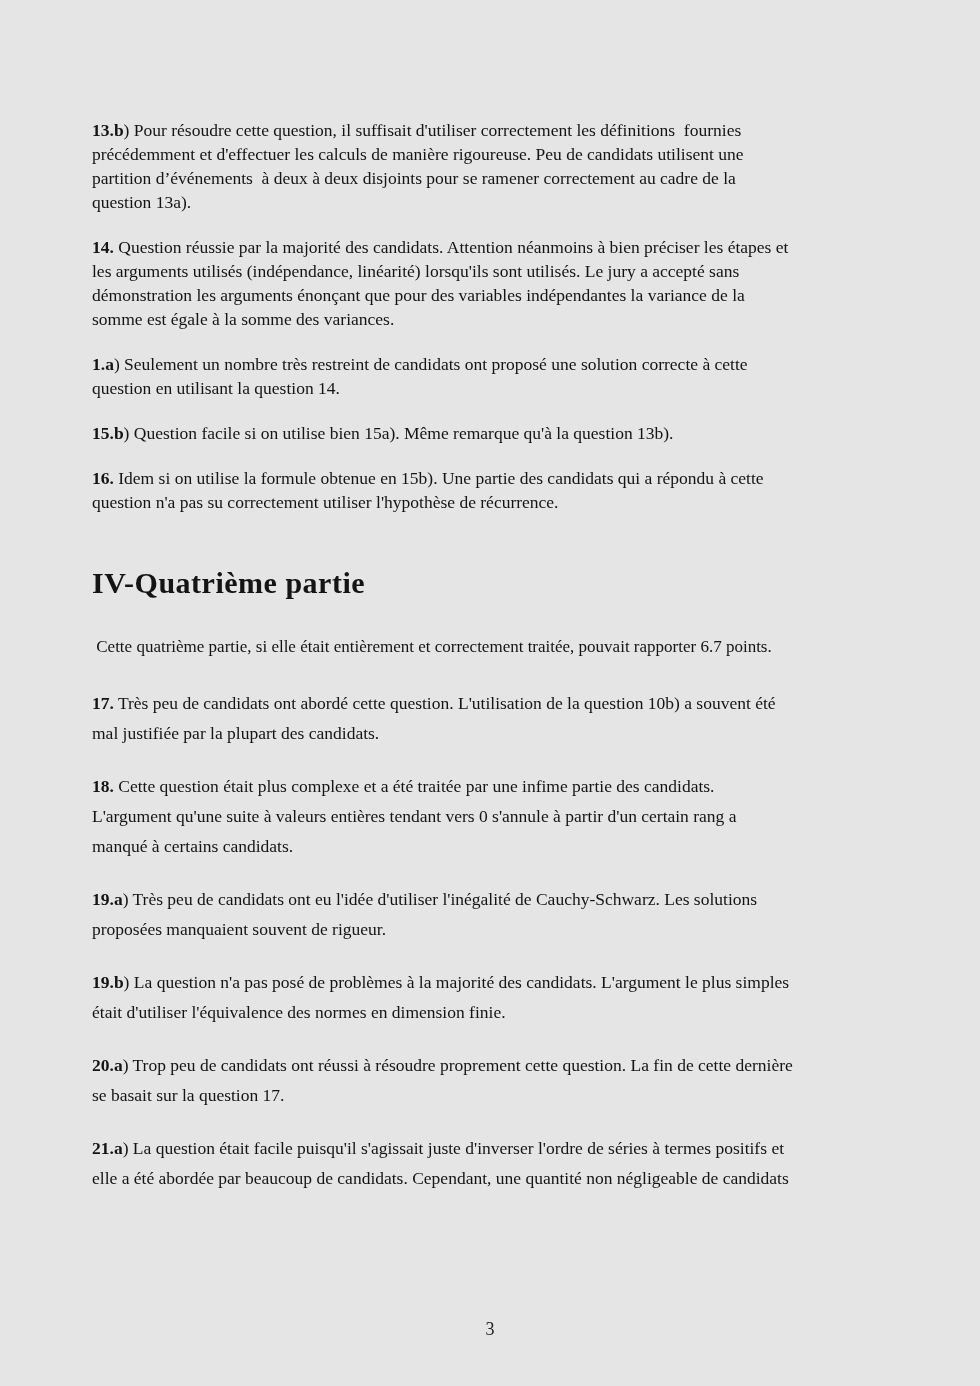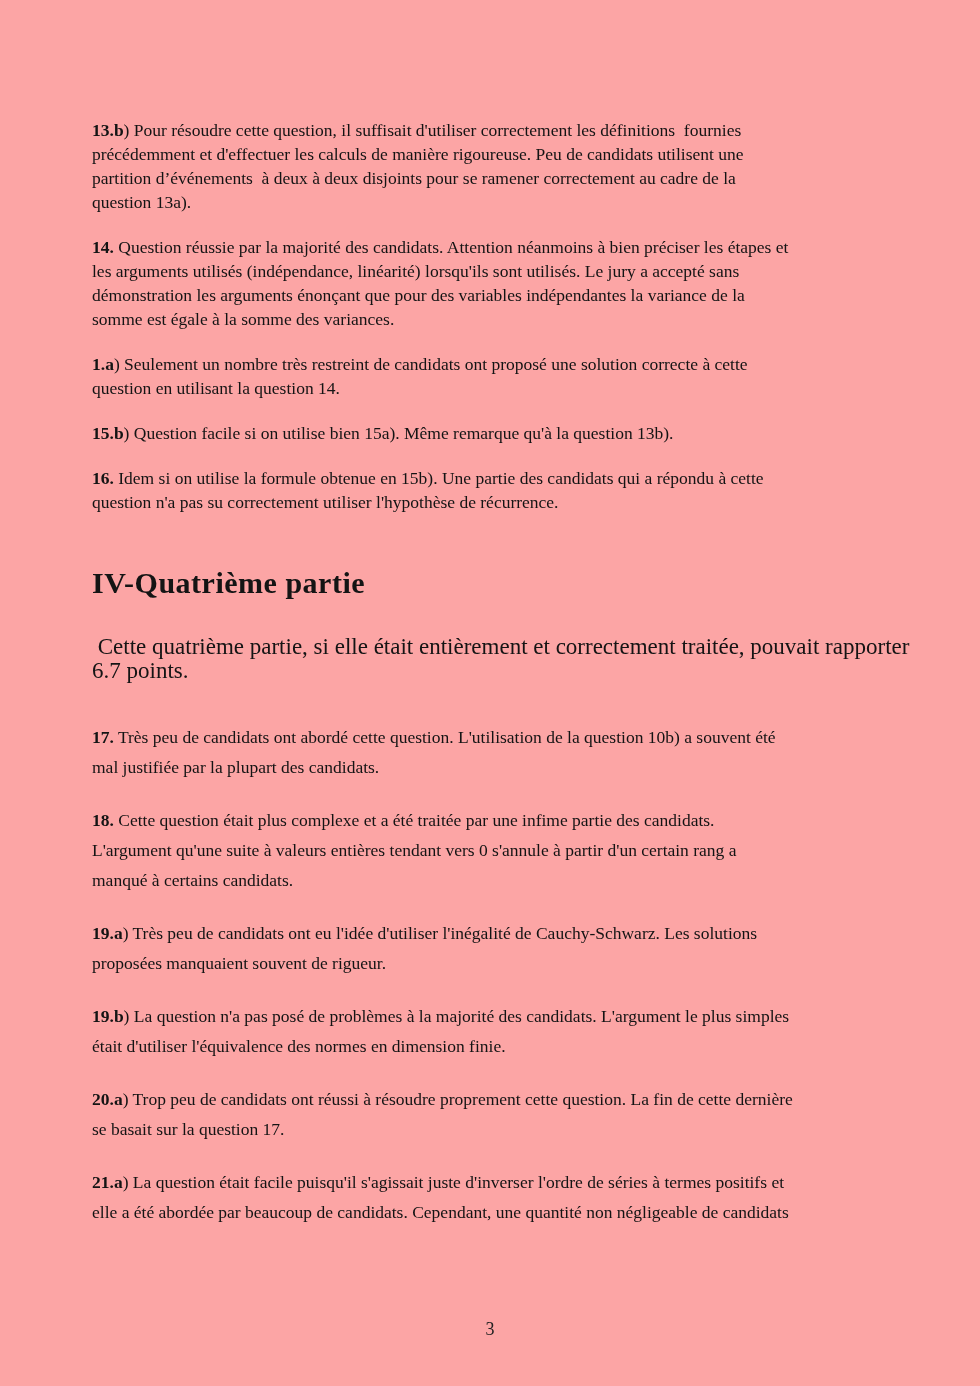--- a/index.html
+++ b/index.html
@@ -1,20 +1,20 @@
 <!DOCTYPE html>
 <html lang="fr"><head>
 <meta charset="utf-8">
 <style>
   html, body { margin: 0; padding: 0; background: #ffffff; }
   .page {
     position: relative;
     width: 980px;
     height: 1386px;
-    background: #fca5a5;
+    background: #e5e5e5;
     box-sizing: border-box;
     padding: 118px 62px 0 92px;
     font-family: "Liberation Serif", serif;
     color: #141414;
     overflow: hidden;
   }
   .para {
     font-size: 17.5px;
     line-height: 24px;
     margin: 0 0 21px 0;
@@ -23,23 +23,23 @@
   .para .q-label { font-weight: bold; }
   .section-heading {
     font-family: "Liberation Serif", serif;
     font-size: 30px;
     line-height: 30px;
     font-weight: bold;
     margin: 54px 0 37px 0;
     letter-spacing: 0.5px;
   }
   .intro-para {
-    font-size: 23px;
+    font-size: 17px;
     line-height: 24px;
-    margin: 0 0 39px 0;
+    margin: 0 0 29px 0;
     white-space: pre-wrap;
   }
   .part4 .para {
     line-height: 30px;
     margin-bottom: 23px;
   }
   .page-footer {
     position: absolute;
     top: 1318px;
     left: 0;

